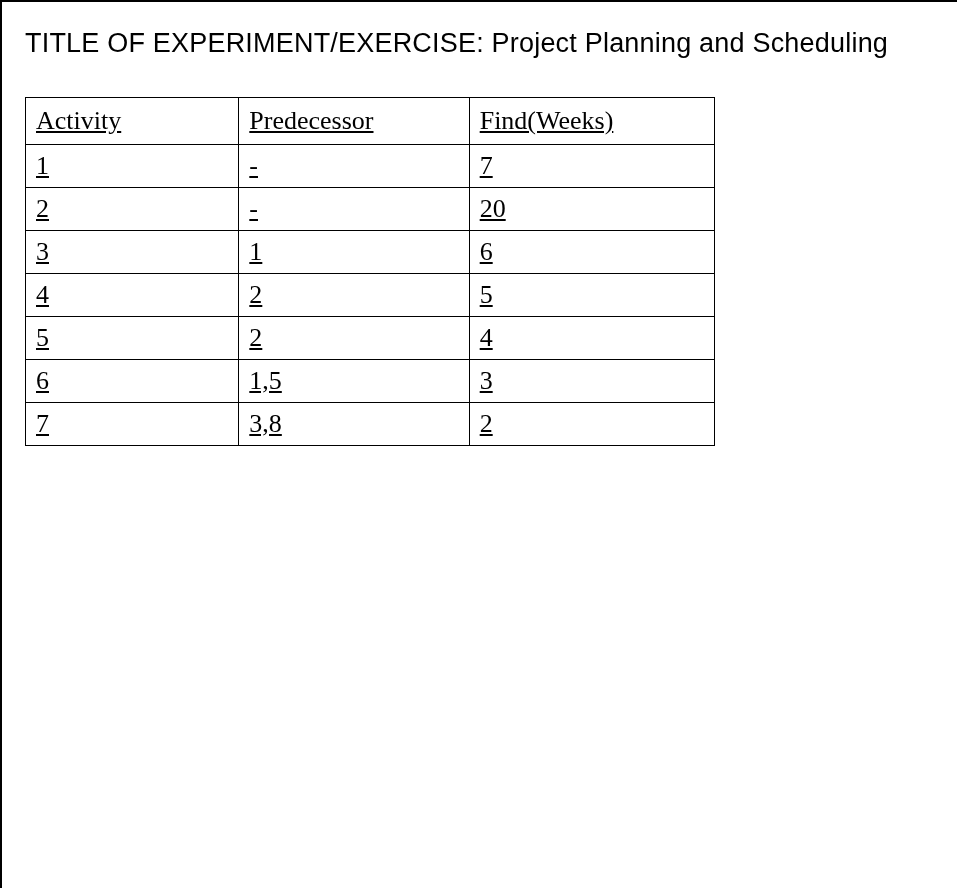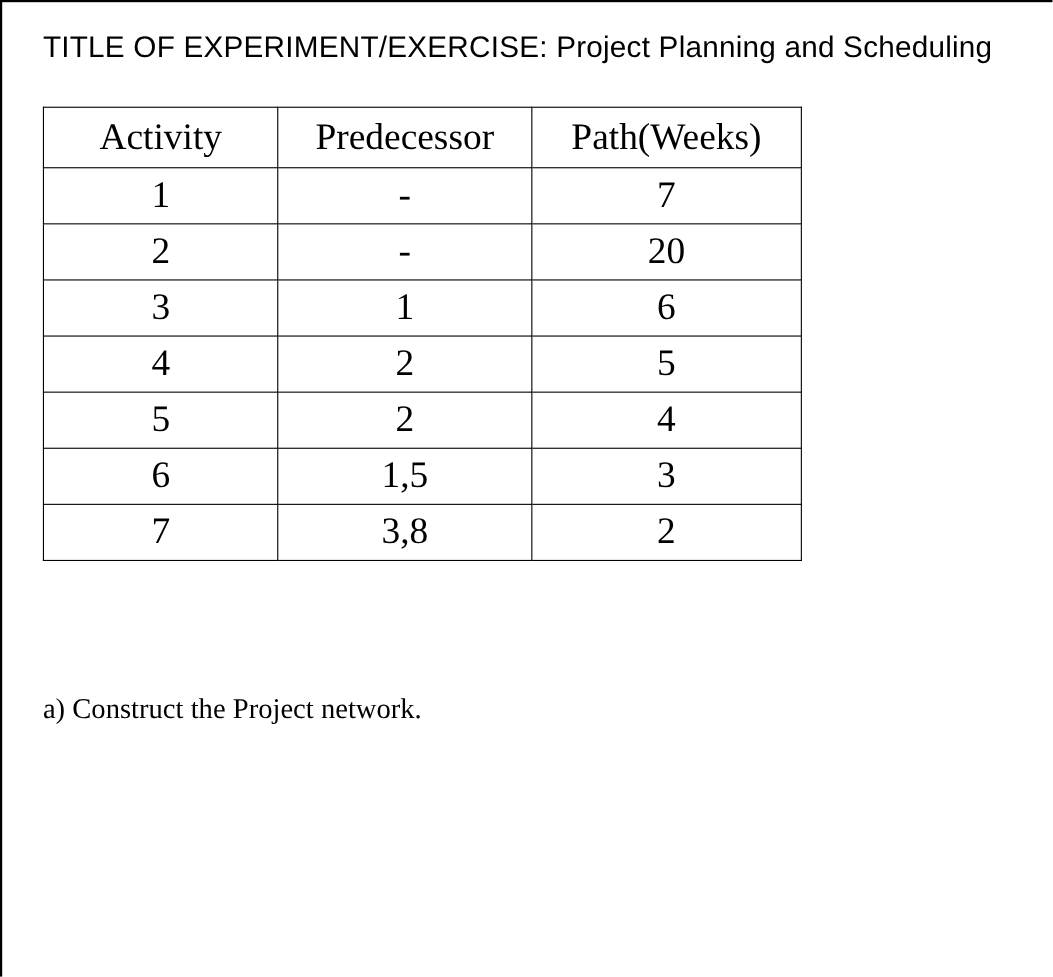--- a/index.html
+++ b/index.html
@@ -17,21 +17,21 @@
     .page-border {
       position: absolute;
       top: 0;
       left: 0;
       right: 0;
       bottom: 0;
       border-left: 2px solid #000;
       border-top: 2px solid #000;
     }
     .content {
-      padding: 28px 39px;
+      padding: 28px 25px;
     }
     .title-line {
       font-family: Arial, Helvetica, sans-serif;
       font-size: 27px;
       color: #000;
       margin-bottom: 38px;
       letter-spacing: 0.2px;
     }
     .title-label {
       display: inline;
@@ -47,24 +47,25 @@
       line-height: 1.4;
     }
     table {
       border-collapse: collapse;
       width: 690px;
       margin-bottom: 120px;
     }
     th, td {
       border: 1.5px solid #000;
       padding: 6px 10px;
-      text-align: center;
+      text-align: left;
       font-family: Georgia, 'Times New Roman', serif;
-      font-size: 34px;
+      font-size: 26px;
       font-weight: normal;
+      text-decoration: underline;
     }
     th {
       font-weight: normal;
       padding: 8px 10px;
     }
     .col-activity {
       width: 200px;
     }
     .col-predecessor {
       width: 216px;
@@ -90,21 +91,21 @@
   <div class="title-line">
     <span class="title-label">TITLE OF EXPERIMENT/EXERCISE:  </span><span class="title-value">Project Planning and Scheduling</span>
   </div>
 
 
   <table>
     <thead>
       <tr>
         <th class="col-activity">Activity</th>
         <th class="col-predecessor">Predecessor</th>
-        <th class="col-time">Path(Weeks)</th>
+        <th class="col-time">Find(Weeks)</th>
       </tr>
     </thead>
     <tbody>
       <tr>
         <td>1</td>
         <td>-</td>
         <td>7</td>
       </tr>
       <tr>
         <td>2</td>
@@ -132,15 +133,14 @@
         <td>3</td>
       </tr>
       <tr>
         <td>7</td>
         <td>3,8</td>
         <td>2</td>
       </tr>
     </tbody>
   </table>
 
-  <div class="sub-question">a) Construct the Project network.</div>
 
 </div>
 
 </body></html>

